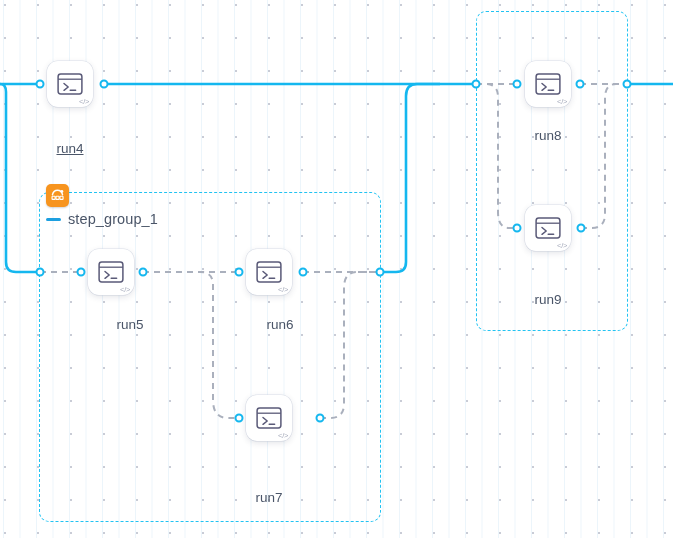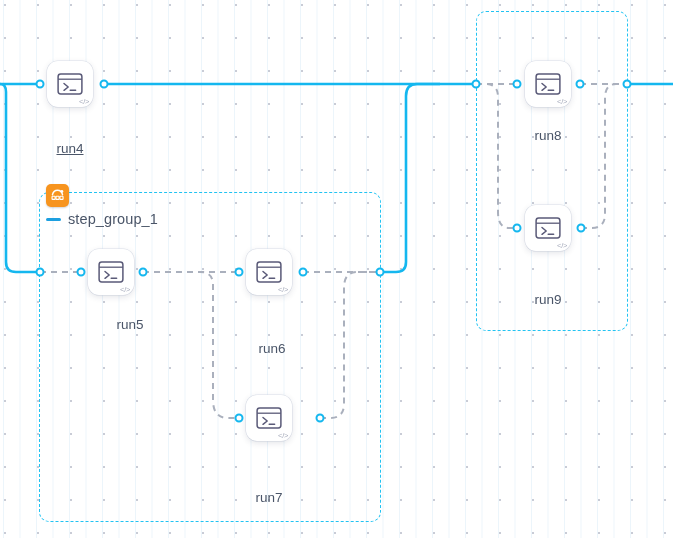--- a/index.html
+++ b/index.html
@@ -206,21 +206,21 @@
 
     <div class="node" style="left:246px; top:249px; pointer-events:auto;">
       <svg class="term-icon" viewBox="0 0 26 22">
         <rect x="1.1" y="1.1" width="23.8" height="19.8" rx="2.6" stroke="#5a5a78" stroke-width="1.5" fill="none"></rect>
         <line x1="1.1" y1="6.2" x2="24.9" y2="6.2" stroke="#5a5a78" stroke-width="1.3"></line>
         <path d="M 7 10.5 L 11.2 14 L 7 17.3" stroke="#5a5a78" stroke-width="1.5" fill="none" stroke-linecap="round" stroke-linejoin="round"></path>
         <line x1="13.2" y1="17.3" x2="18.6" y2="17.3" stroke="#5a5a78" stroke-width="1.5" stroke-linecap="round"></line>
       </svg>
       <span class="code-badge">&lt;/&gt;</span>
     </div>
-    <div class="node-label" style="left:272px; top:317px;margin-top:24px;">run6</div>
+    <div class="node-label" style="left:280px; top:317px;">run6</div>
 
     <div class="node" style="left:246px; top:395px; pointer-events:auto;">
       <svg class="term-icon" viewBox="0 0 26 22">
         <rect x="1.1" y="1.1" width="23.8" height="19.8" rx="2.6" stroke="#5a5a78" stroke-width="1.5" fill="none"></rect>
         <line x1="1.1" y1="6.2" x2="24.9" y2="6.2" stroke="#5a5a78" stroke-width="1.3"></line>
         <path d="M 7 10.5 L 11.2 14 L 7 17.3" stroke="#5a5a78" stroke-width="1.5" fill="none" stroke-linecap="round" stroke-linejoin="round"></path>
         <line x1="13.2" y1="17.3" x2="18.6" y2="17.3" stroke="#5a5a78" stroke-width="1.5" stroke-linecap="round"></line>
       </svg>
       <span class="code-badge">&lt;/&gt;</span>
     </div>

